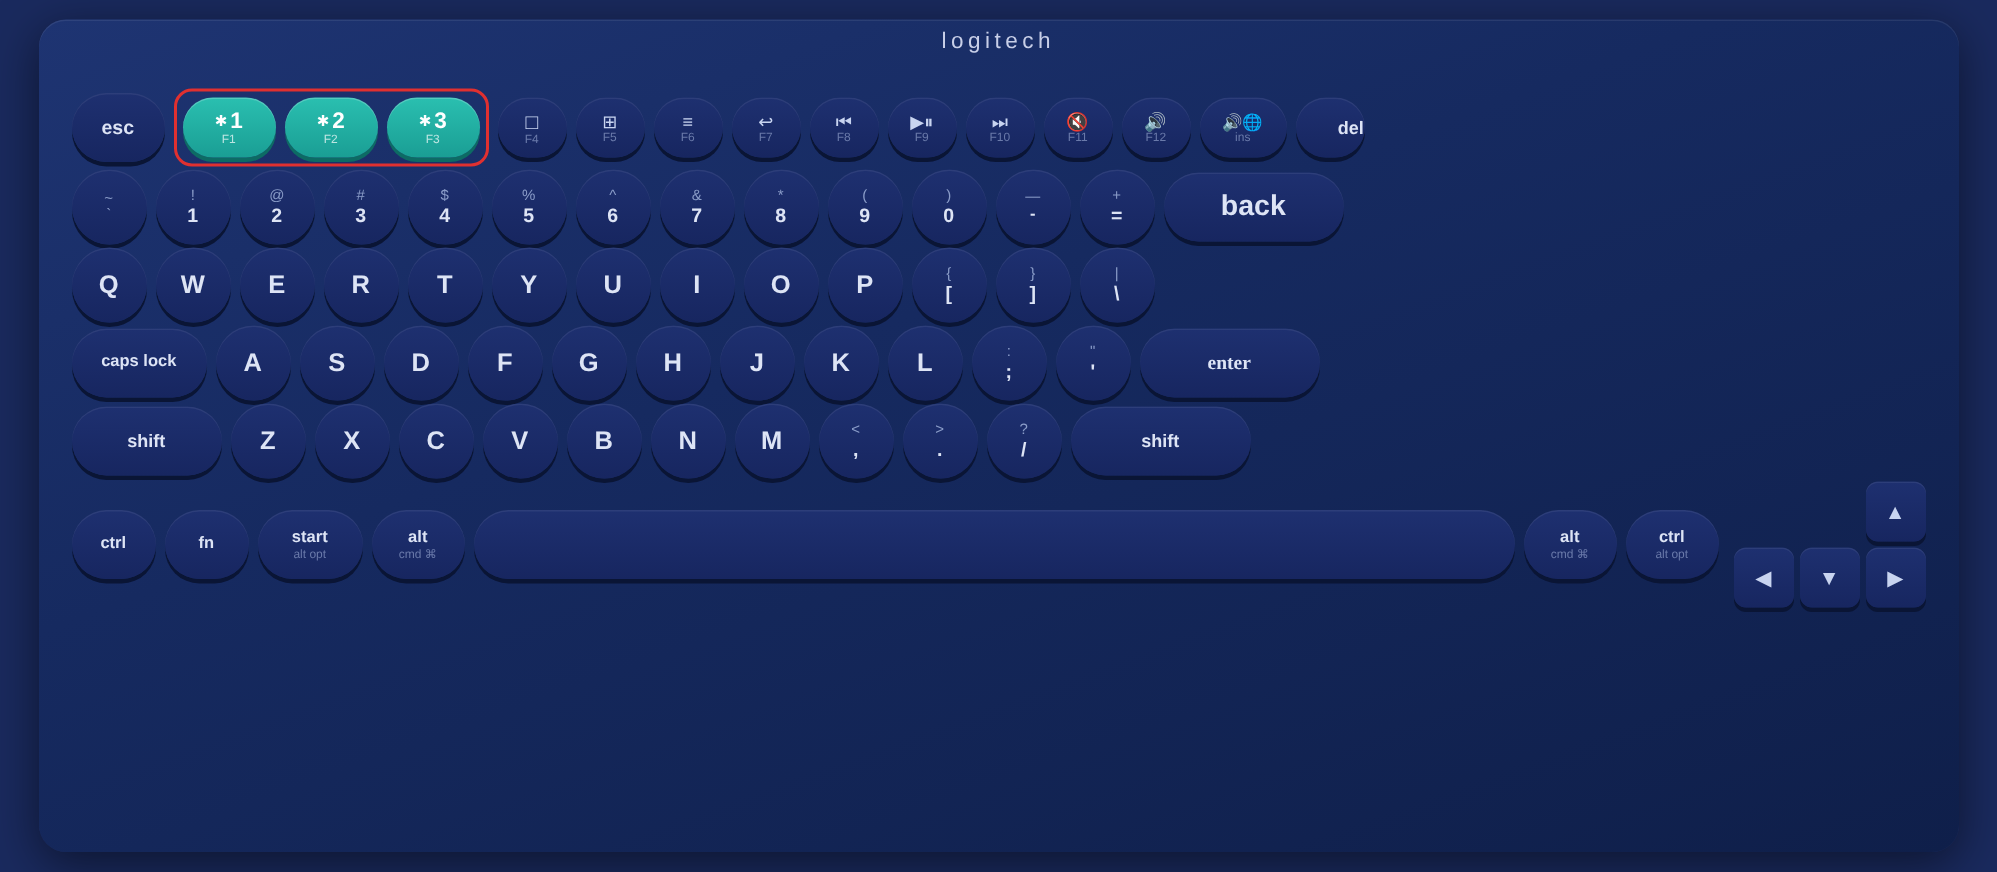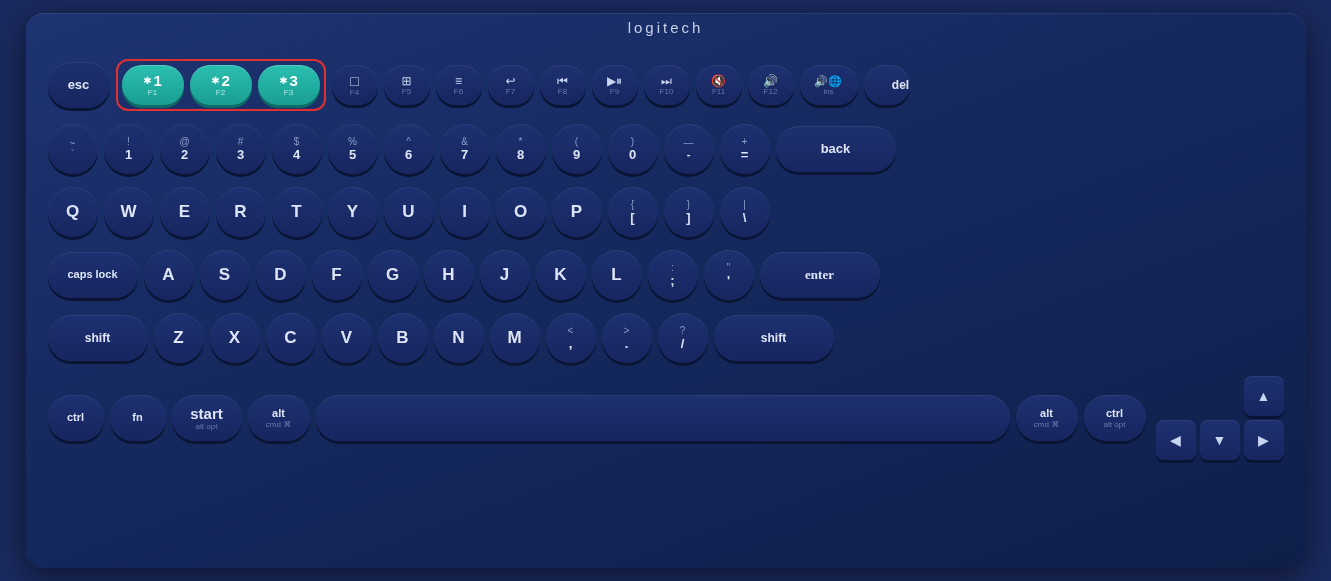--- a/index.html
+++ b/index.html
@@ -31,21 +31,21 @@
       transform: translateX(-50%);
       color: #c8cfe8;
       font-size: 15px;
       letter-spacing: 3px;
       font-weight: 300;
     }
 
     .keyboard-rows {
       display: flex;
       flex-direction: column;
-      gap: 13px;
+      gap: 2px;
       margin-top: 28px;
     }
 
     .key-row {
       display: flex;
       gap: 6px;
       align-items: center;
     }
 
     
@@ -316,21 +316,21 @@
       </div>
       <div class="key key-num">
         <span style="font-size:10px;color:#8a9cc8;">—</span>
         <span class="main-label" style="font-size:11px;">-</span>
       </div>
       <div class="key key-num">
         <span style="font-size:10px;color:#8a9cc8;">+</span>
         <span class="main-label">=</span>
       </div>
       <div class="key key-back">
-        <span class="main-label" style="font-size:13px;">back</span>
+        <span class="main-label" style="font-size:19px;">back</span>
       </div>
     </div>
 
     <div class="key-row">
       <div class="key key-letter">
           <span class="main-label">Q</span>
         </div>
       <div class="key key-letter">
           <span class="main-label">W</span>
         </div>
@@ -459,21 +459,21 @@
     </div>
 
     <div class="key-row">
       <div class="key key-ctrl">
         <span class="main-label" style="font-size:11px;">ctrl</span>
       </div>
       <div class="key key-fn">
         <span class="main-label" style="font-size:11px;">fn</span>
       </div>
       <div class="key key-start">
-        <span class="main-label" style="font-size:15px;">start</span>
+        <span class="main-label" style="font-size:11px;">start</span>
         <span class="sub-label">alt opt</span>
       </div>
       <div class="key key-alt">
         <span class="main-label" style="font-size:11px;">alt</span>
         <span class="sub-label">cmd ⌘</span>
       </div>
       <div class="key key-space">
       </div>
       <div class="key key-alt-r">
         <span class="main-label" style="font-size:11px;">alt</span>

